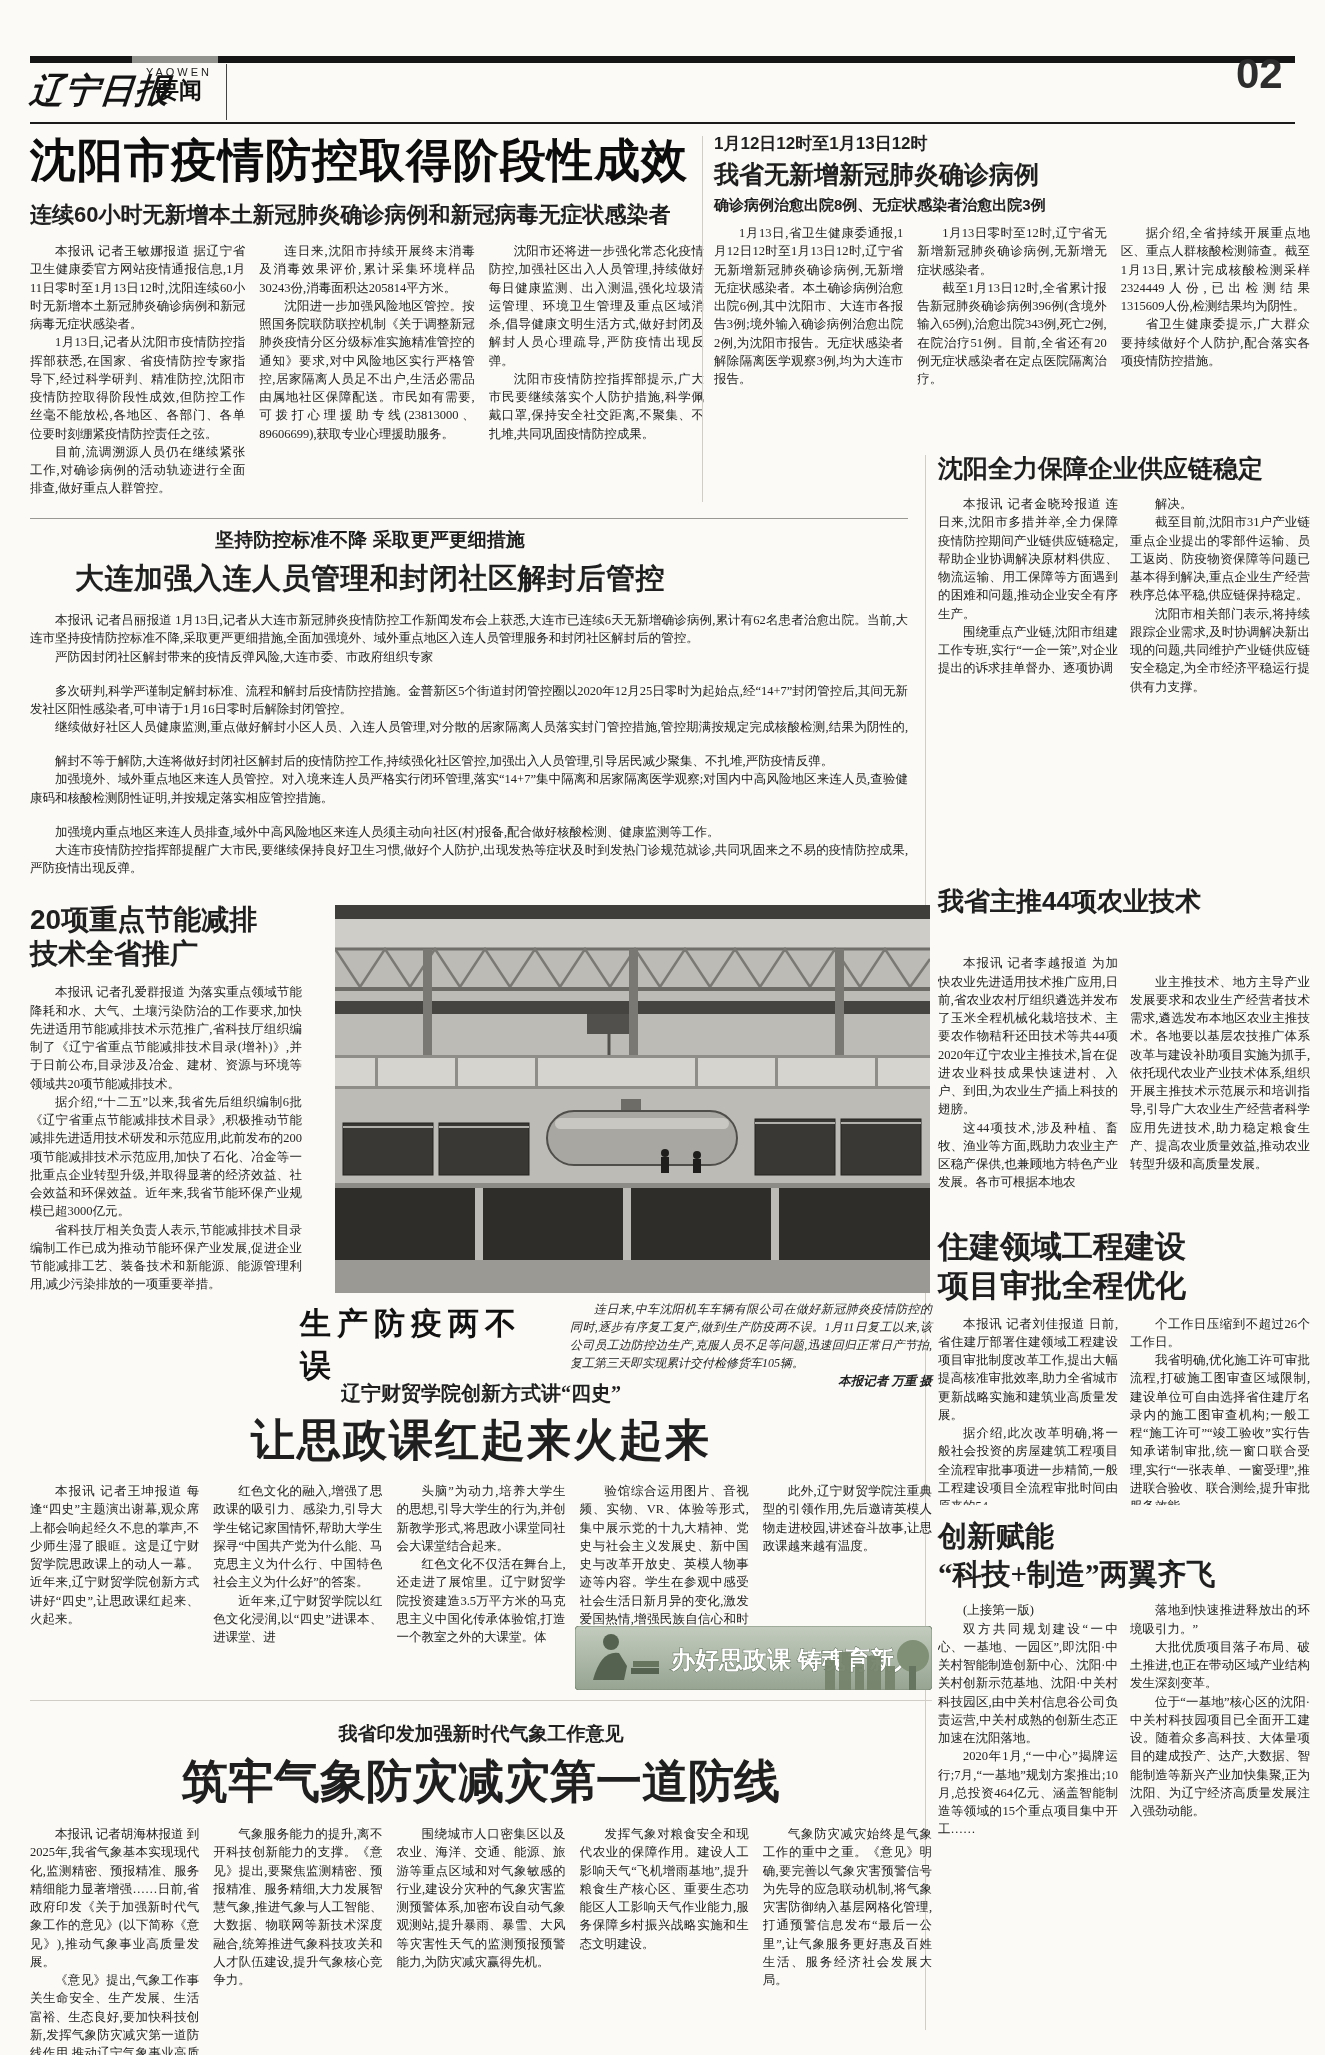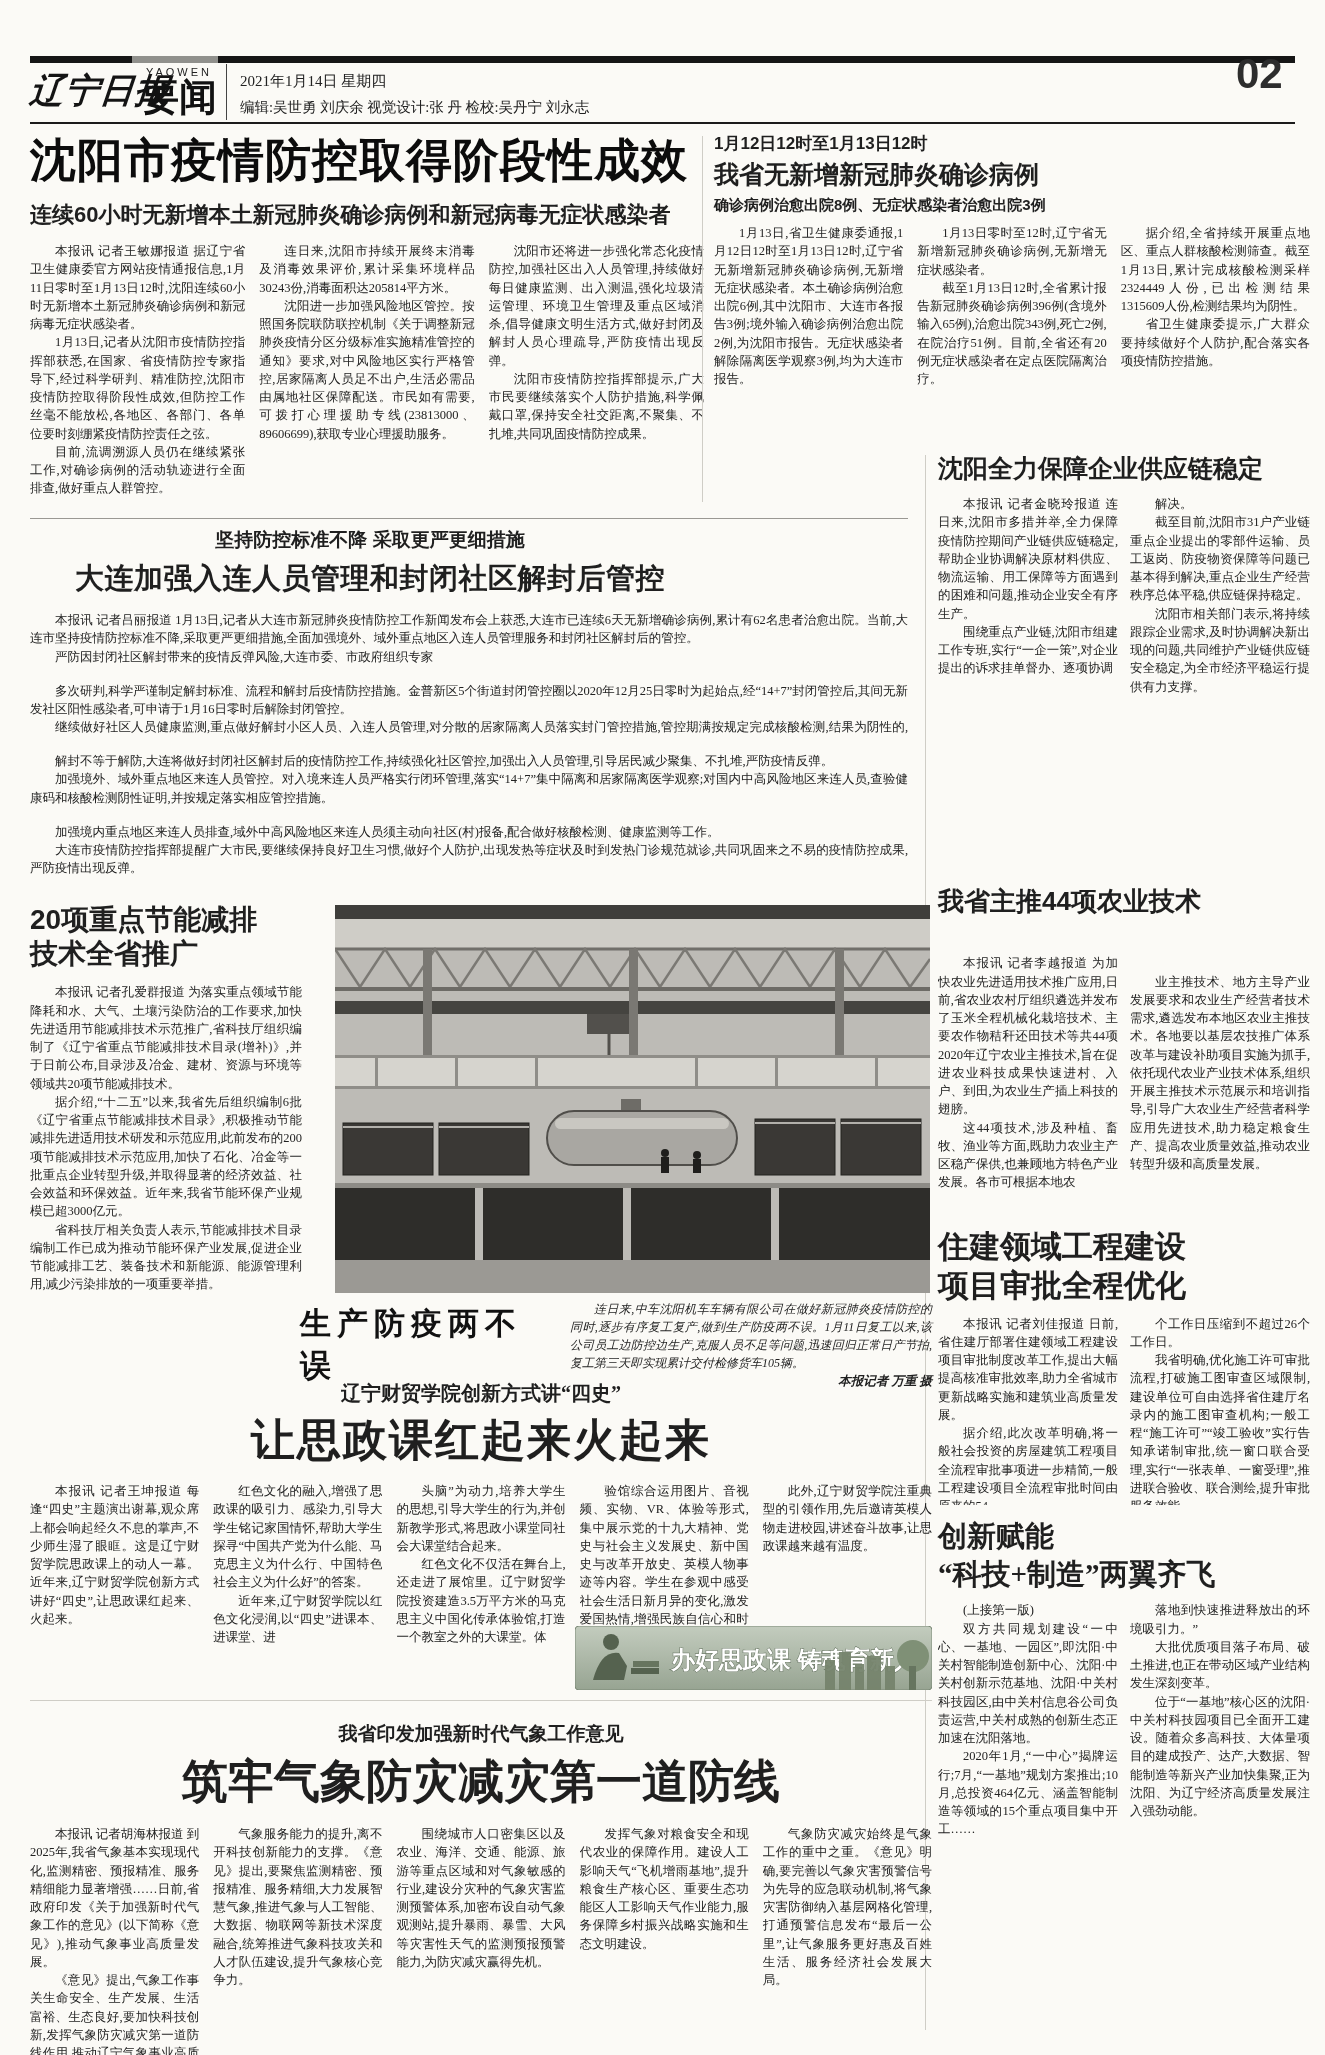--- a/index.html
+++ b/index.html
@@ -6,21 +6,21 @@
   .page{position:relative;width:1325px;height:2055px;margin:0 auto;background:#fbfaf6;overflow:hidden;
         font-family:"Liberation Serif","DejaVu Serif",serif;color:#1f1f1f;}
   .abs{position:absolute;}
   
   .topbar{left:30px;top:56px;width:1265px;height:7px;background:#161616;}
   .topbar-gray{left:132px;top:56px;width:86px;height:7px;background:#90908c;}
   .masthead{left:30px;top:68px;width:110px;font-family:"DejaVu Serif",serif;font-weight:bold;font-style:italic;
             font-size:34px;letter-spacing:1px;transform:skewX(-5deg);color:#141414;white-space:nowrap;}
   .section-box{left:138px;top:66px;width:82px;text-align:center;}
   .section-en{font-family:"Liberation Sans",sans-serif;font-size:11px;letter-spacing:3px;color:#222;text-align:center;}
-  .section-cn{font-family:"Liberation Sans",sans-serif;font-size:38px;font-weight:900;line-height:1.05;color:#111;}
+  .section-cn{font-family:"Liberation Sans",sans-serif;font-size:23px;font-weight:900;line-height:1.05;color:#111;}
   .vline-header{left:226px;top:64px;width:1px;height:56px;background:#444;}
   .dateline{left:240px;top:72px;font-size:15px;color:#222;}
   .dateline .staff{margin-top:7px;font-size:14.5px;}
   .pageno{left:1236px;top:50px;font-family:"Liberation Sans",sans-serif;font-size:42px;font-weight:800;color:#2d2d2d;}
   .header-rule{left:30px;top:122px;width:1265px;height:2px;background:#1b1b1b;}
   
   .cols{display:flex;gap:14px;text-align:justify;overflow:hidden;}
   .col{flex:1;overflow:hidden;}
   .col p{margin:0;text-indent:2em;font-size:12.5px;line-height:1.46;color:#222;}
   .hl-sans{font-family:"Liberation Sans","DejaVu Sans",sans-serif;}
@@ -86,24 +86,20 @@
 <div class="page">
 
   <div class="abs topbar"></div>
   <div class="abs topbar-gray"></div>
   <div class="abs masthead">辽宁日报</div>
   <div class="abs section-box">
     <div class="section-en">YAOWEN</div>
     <div class="section-cn">要闻</div>
   </div>
   <div class="abs vline-header"></div>
-  <div class="abs dateline">
-    <div>2021年1月14日 星期四</div>
-    <div class="staff">编辑:吴世勇 刘庆余 视觉设计:张 丹 检校:吴丹宁 刘永志</div>
-  </div>
   <div class="abs pageno">02</div>
   <div class="abs header-rule"></div>
 
   <div class="abs story-a">
     <div class="hl hl-sans">沈阳市疫情防控取得阶段性成效</div>
     <div class="sub hl-sans">连续60小时无新增本土新冠肺炎确诊病例和新冠病毒无症状感染者</div>
     <div class="cols">
       <div class="col">
           <p>本报讯 记者王敏娜报道 据辽宁省卫生健康委官方网站疫情通报信息,1月11日零时至1月13日12时,沈阳连续60小时无新增本土新冠肺炎确诊病例和新冠病毒无症状感染者。</p>
           <p>1月13日,记者从沈阳市疫情防控指挥部获悉,在国家、省疫情防控专家指导下,经过科学研判、精准防控,沈阳市疫情防控取得阶段性成效,但防控工作丝毫不能放松,各地区、各部门、各单位要时刻绷紧疫情防控责任之弦。</p>

